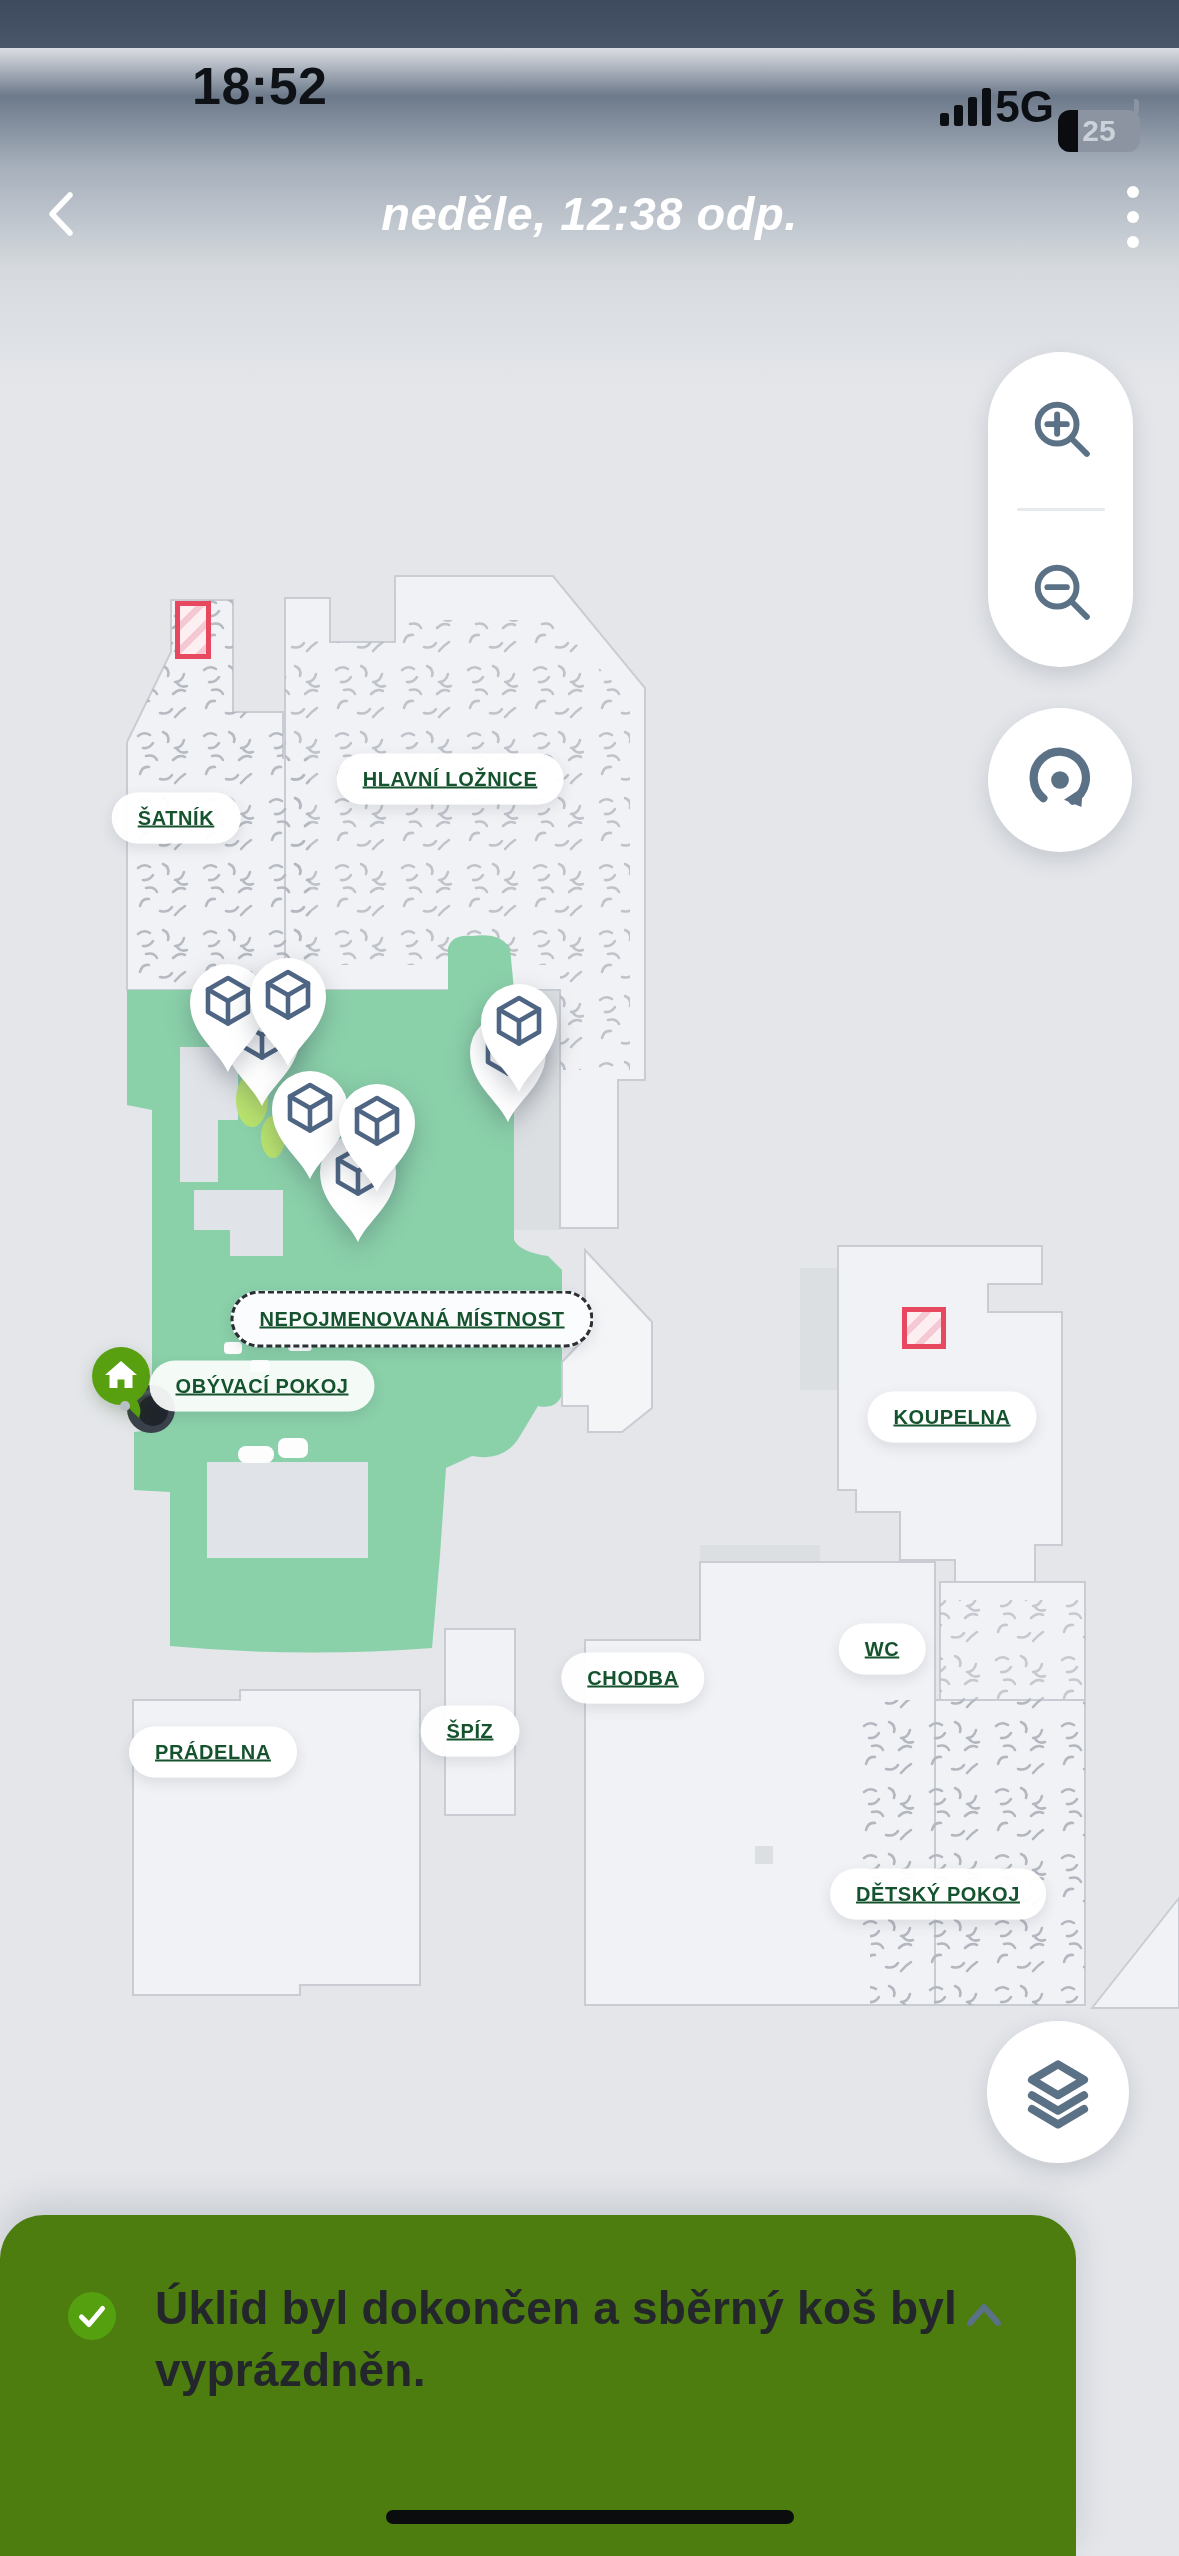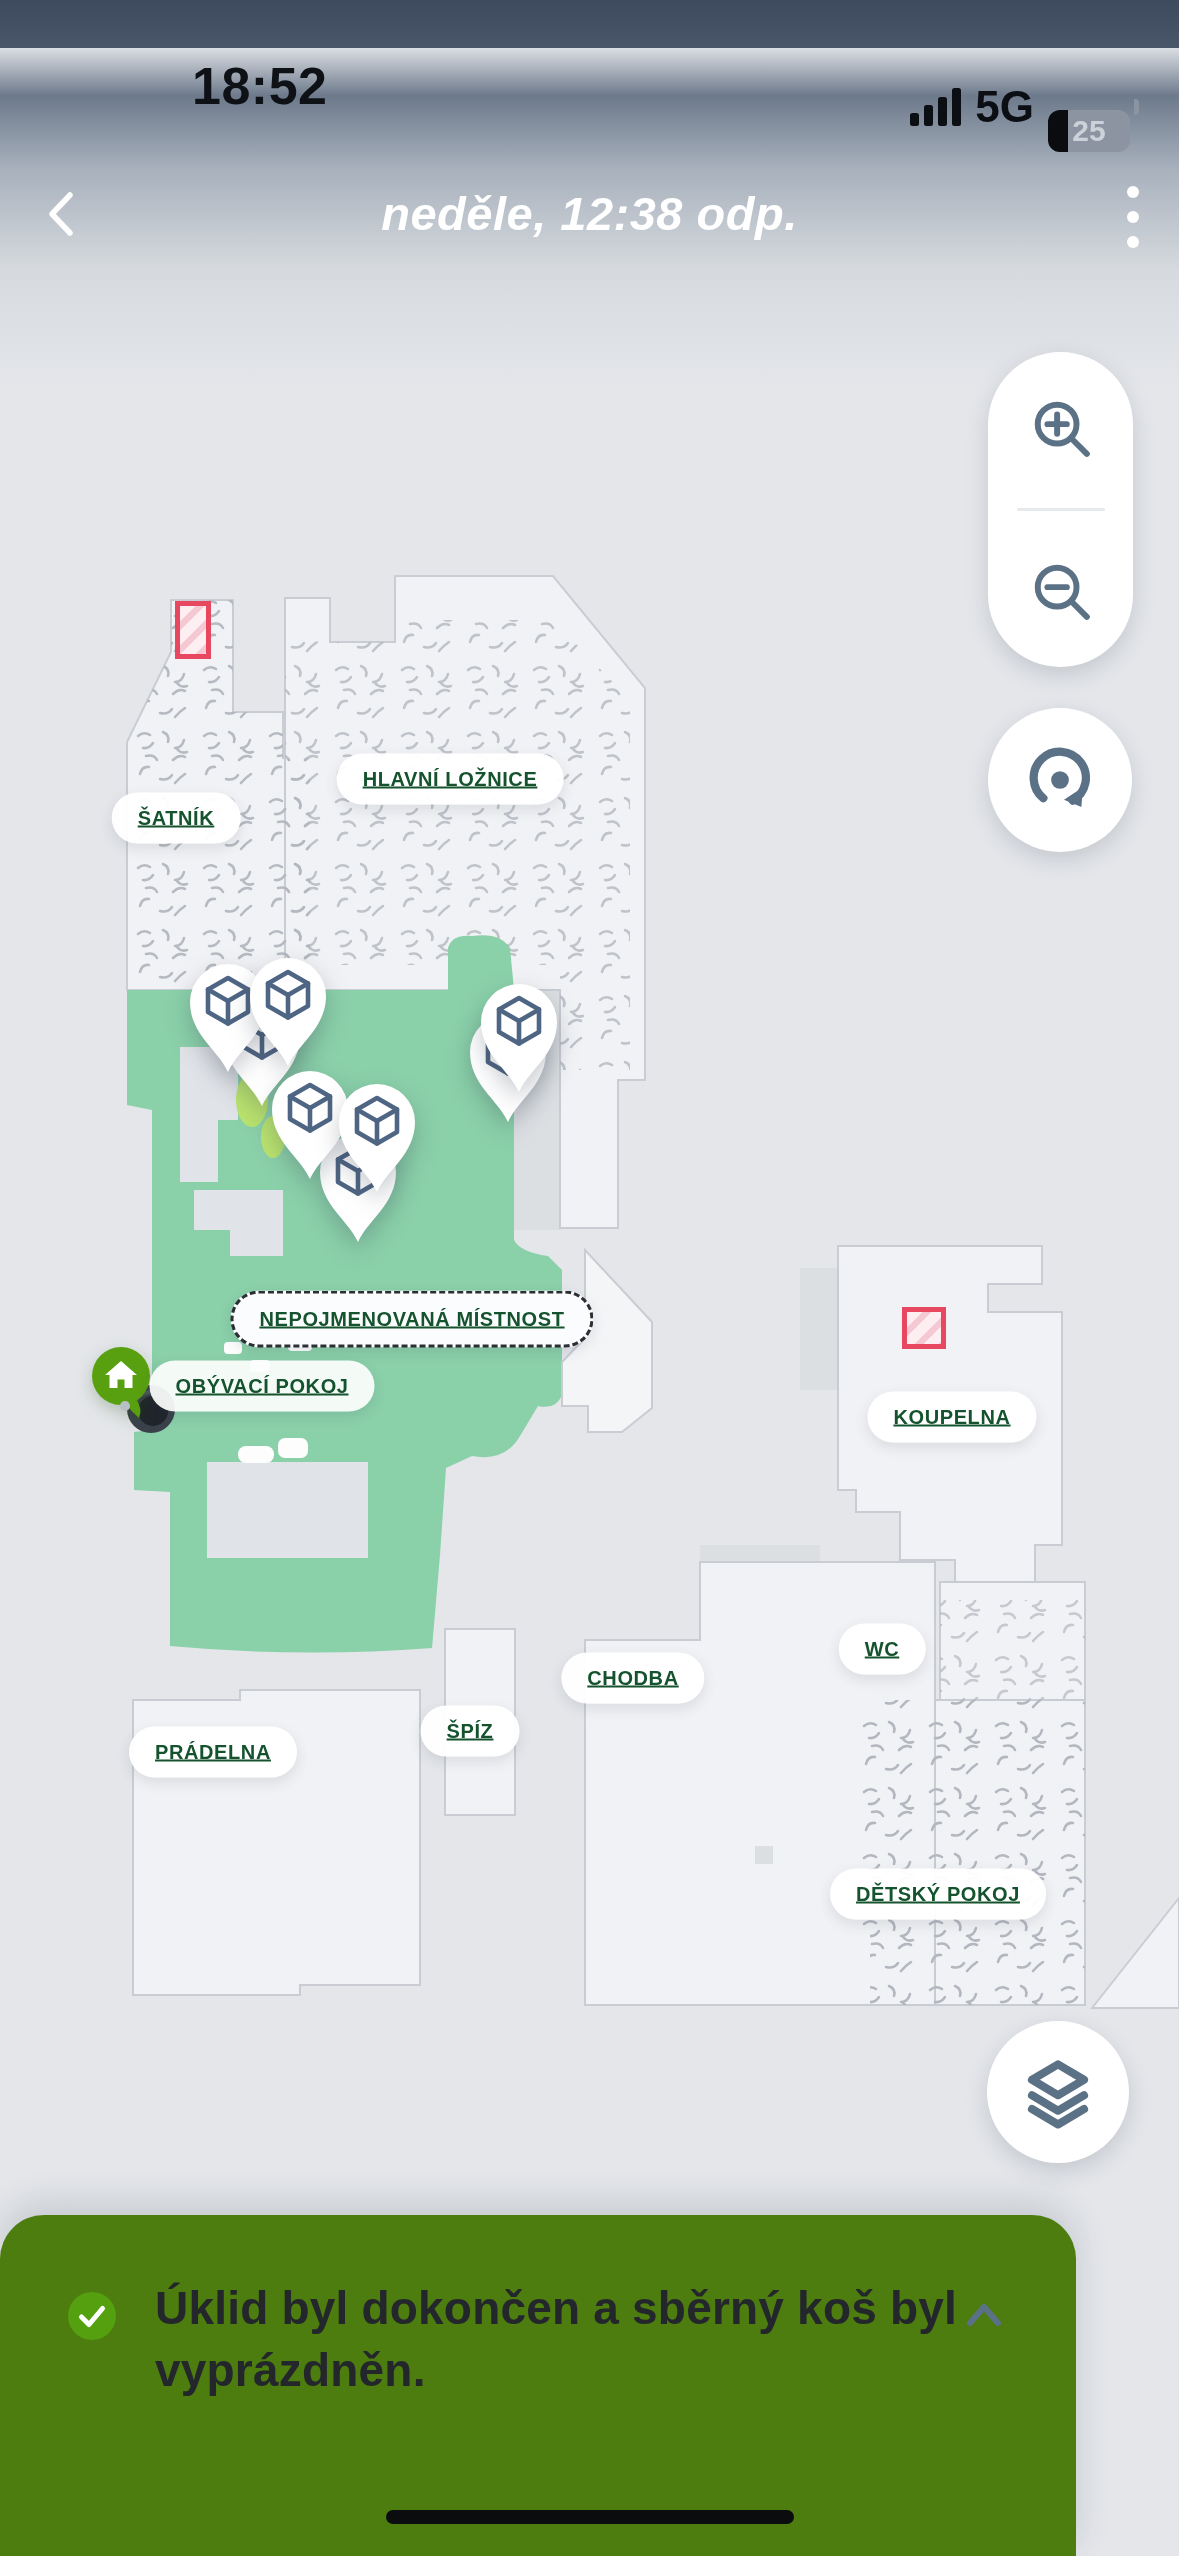--- a/index.html
+++ b/index.html
@@ -39,21 +39,21 @@
   .lbl-chodba{left:633px;top:1678px;}
   .lbl-spiz{left:470px;top:1731px;}
   .lbl-pradelna{left:213px;top:1752px;}
   .lbl-detsky{left:938px;top:1894px;}
 
   
   .top-grad{position:absolute;left:0;top:0;width:1179px;height:600px;z-index:6;pointer-events:none;
     background:linear-gradient(180deg,#3e4a5e 0%,#49566a 8%,#77839315 0,#6d7a8b 16%,#a7b0bc 28%,#d6dade 45%,rgba(228,230,234,.4) 65%,rgba(228,230,234,0) 100%);}
   .statusbar{position:absolute;left:0;top:0;width:1179px;height:130px;z-index:7;}
   .sb-time{position:absolute;left:164px;top:56px;font-size:52px;font-weight:700;color:#0e1116;letter-spacing:.5px;margin-left:28px;}
-  .sb-right{position:absolute;right:40px;top:62px;display:flex;align-items:center;gap:14px;}
+  .sb-right{position:absolute;right:40px;top:62px;display:flex;align-items:center;gap:4px;}
   .sb-signal{display:flex;align-items:flex-end;gap:5px;height:38px;}
   .sb-signal span{display:block;width:9px;background:#0b0e12;border-radius:2.5px;}
   .sb-5g{font-size:44px;font-weight:600;color:#0b0e12;}
   .battery{position:relative;width:82px;height:42px;border-radius:12px;background:#8b94a0;overflow:hidden;margin-top:48px;}
   .battery .fill{position:absolute;left:0;top:0;bottom:0;width:24%;background:#0a0c0f;}
   .battery .pct{position:absolute;inset:0;display:flex;align-items:center;justify-content:center;
     font-size:30px;font-weight:700;color:#ccd2d9;}
   .battery-nub{width:5px;height:16px;background:#8b94a0;border-radius:0 4px 4px 0;margin-left:-10px;}
 
   .navbar{position:absolute;left:0;top:170px;width:1179px;height:110px;z-index:7;font-style:italic;}

